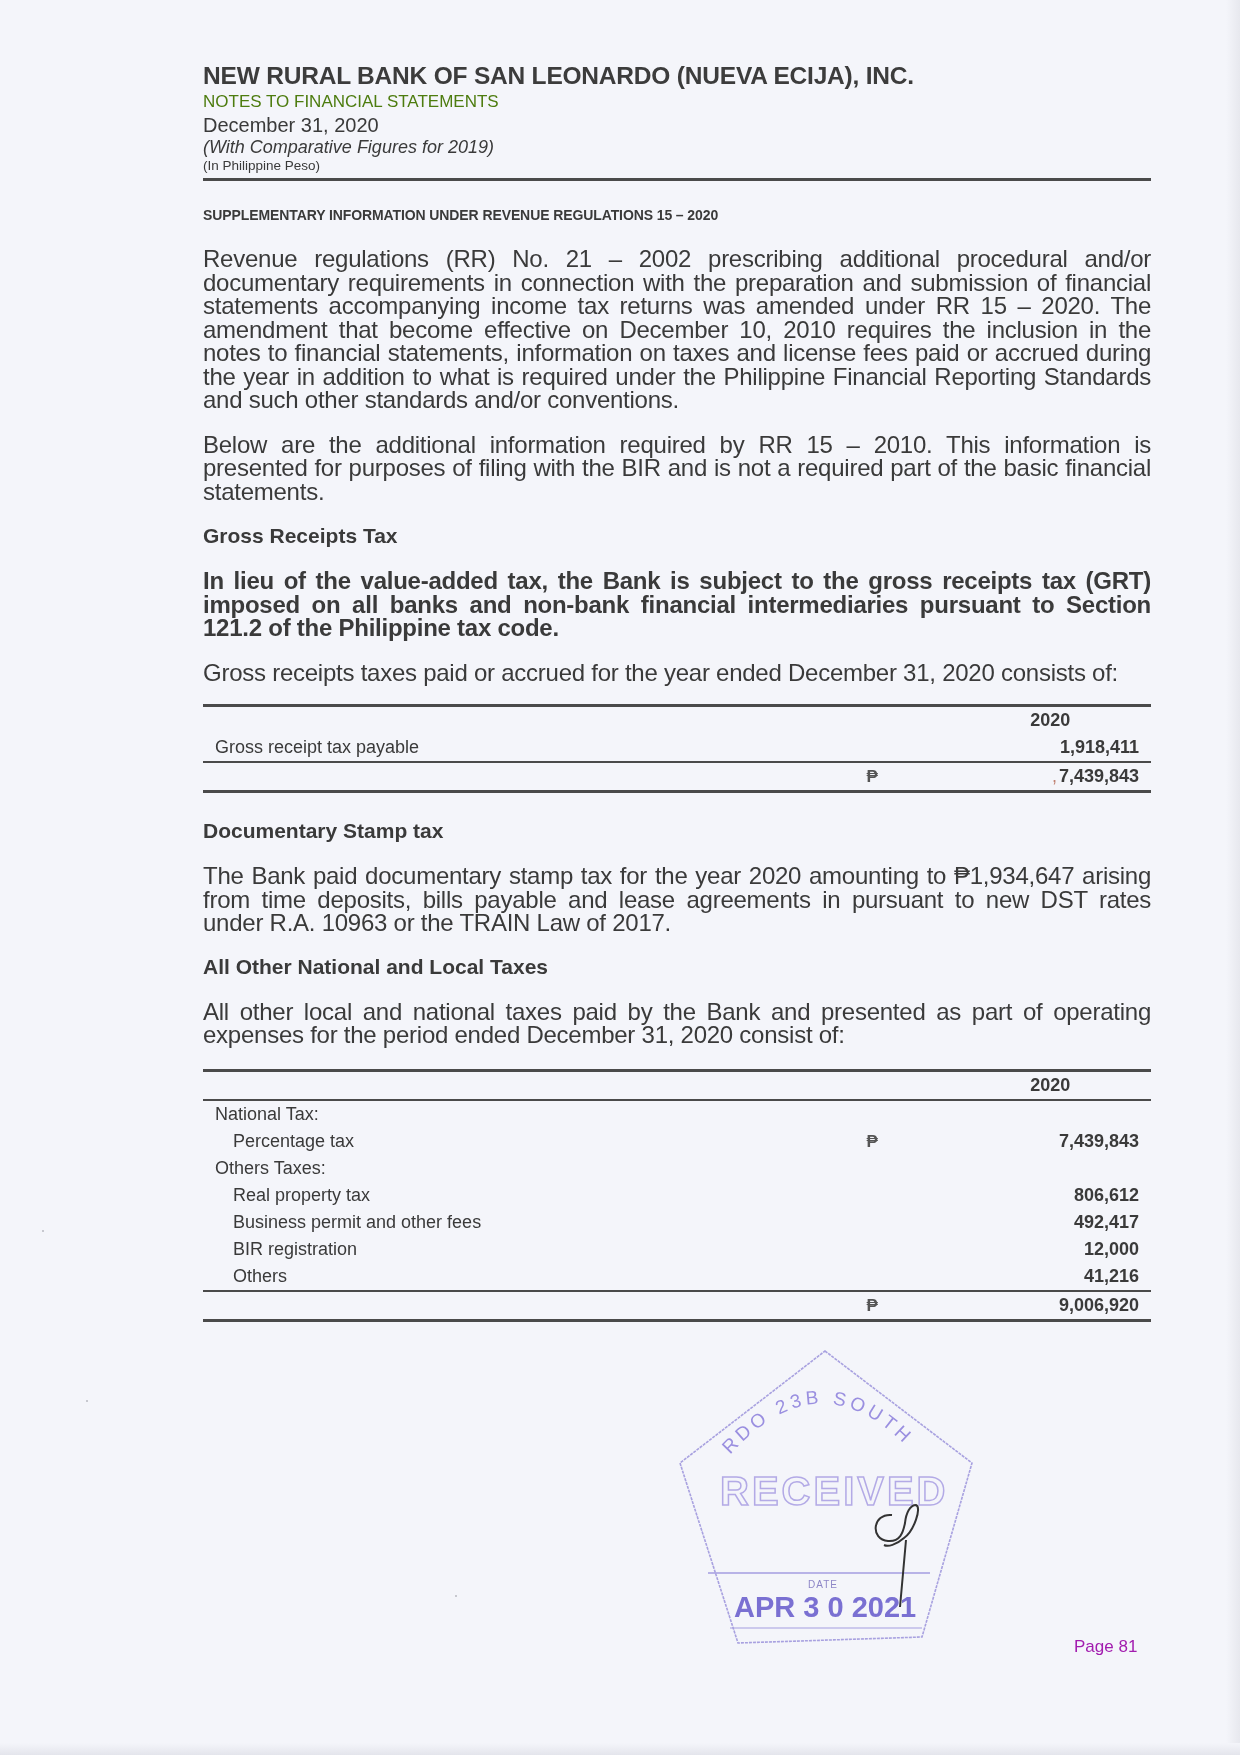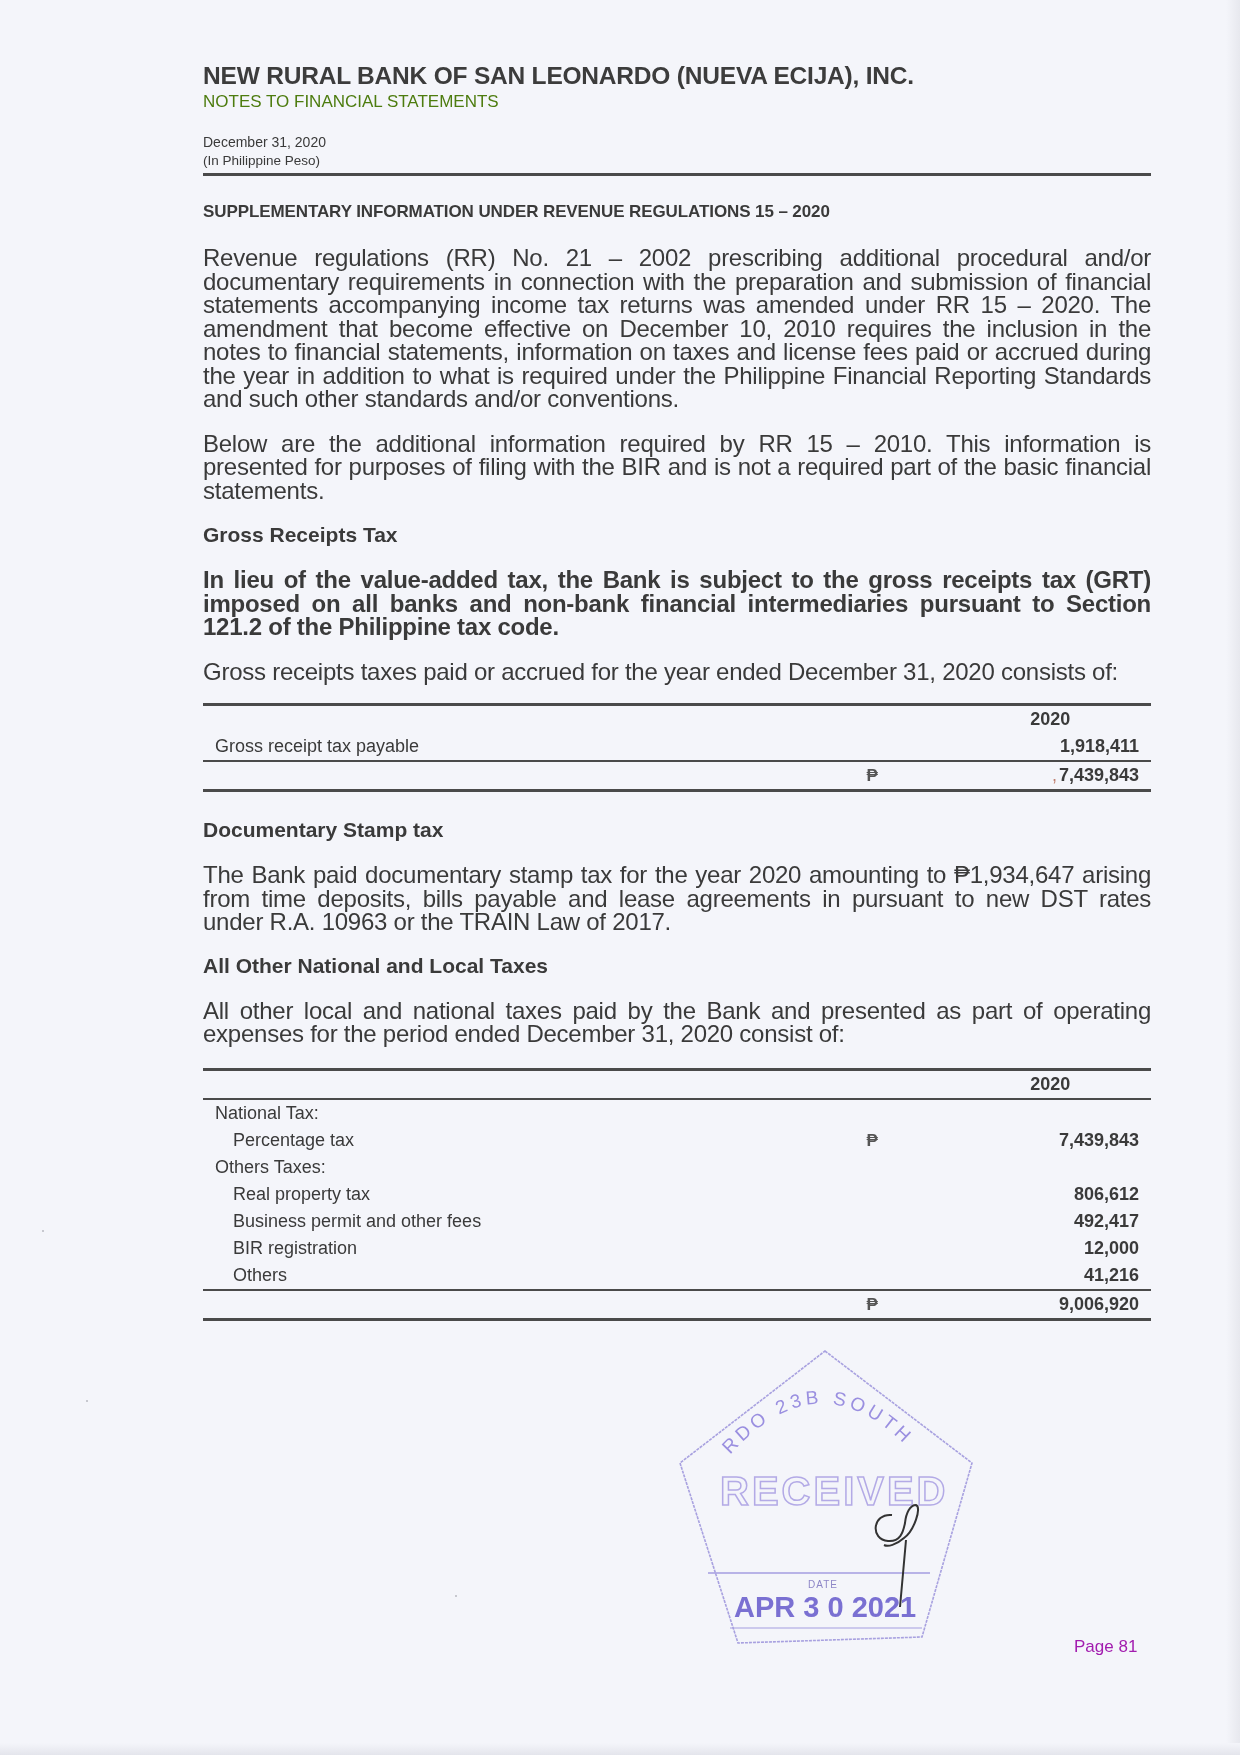--- a/index.html
+++ b/index.html
@@ -18,28 +18,28 @@
     background: linear-gradient(to bottom, #f4f5fa, #e4e5ec);
   }
   .content {
     position: absolute; left: 203px; top: 62px; width: 948px;
   }
   .bank-name {
     font-size: 24.5px; font-weight: bold; color: #3c3c3c; line-height: 28px;
     letter-spacing: -0.2px;
   }
   .notes-title { font-size: 17px; line-height: 23px; color: #4d7c0f; }
-  .report-date { font-size: 14px; line-height: 22px; margin-top: 18px; }
+  .report-date { font-size: 20px; line-height: 22px; margin-top: 1px; }
   .comparative { font-size: 18px; line-height: 22px; font-style: italic; }
   .currency-note { font-size: 13.5px; line-height: 16px; }
   .header-rule {
     height: 3px; background: #4a4a4a; margin-top: 4px;
   }
   .section-title {
-    font-size: 17px; font-weight: bold; margin-top: 24px; letter-spacing: -0.1px;
+    font-size: 14px; font-weight: bold; margin-top: 24px; letter-spacing: -0.1px;
   }
   p.body {
     font-size: 24px; line-height: 23.5px; margin: 0; text-align: justify;
     letter-spacing: -0.25px;
   }
   .subhead { font-size: 21px; font-weight: bold; }
   .fin-table { width: 100%; border-collapse: collapse; font-size: 18px; }
   .fin-table td { padding: 0; line-height: 27px; }
   .col-label { width: 70%; padding-left: 12px !important; }
   .col-peso { width: 10%; text-align: left; }
@@ -66,20 +66,21 @@
 
 <div class="page-edge-right"></div>
 <div class="page-edge-bottom"></div>
 
 <div class="content">
 
   <div>
     <div class="bank-name">NEW RURAL BANK OF SAN LEONARDO (NUEVA ECIJA), INC.</div>
     <div class="notes-title">NOTES TO FINANCIAL STATEMENTS</div>
     <div class="report-date">December 31, 2020</div>
+    <div class="comparative">(With Comparative Figures for 2019)</div>
     <div class="currency-note">(In Philippine Peso)</div>
     <div class="header-rule"></div>
   </div>
 
   <div class="section-title" style="margin-top:26px;">SUPPLEMENTARY INFORMATION UNDER REVENUE REGULATIONS 15 – 2020</div>
 
   <p class="body" style="margin-top:24px;">Revenue regulations (RR) No. 21 – 2002 prescribing additional procedural and/or documentary requirements in connection with the preparation and submission of financial statements accompanying income tax returns was amended under RR 15 – 2020. The amendment that become effective on December 10, 2010 requires the inclusion in the notes to financial statements, information on taxes and license fees paid or accrued during the year in addition to what is required under the Philippine Financial Reporting Standards and such other standards and/or conventions.</p>
   <p class="body" style="margin-top:21px;">Below are the additional information required by RR 15 – 2010. This information is presented for purposes of filing with the BIR and is not a required part of the basic financial statements.</p>
 
   <div class="subhead" style="margin-top:21px;">Gross Receipts Tax</div>

